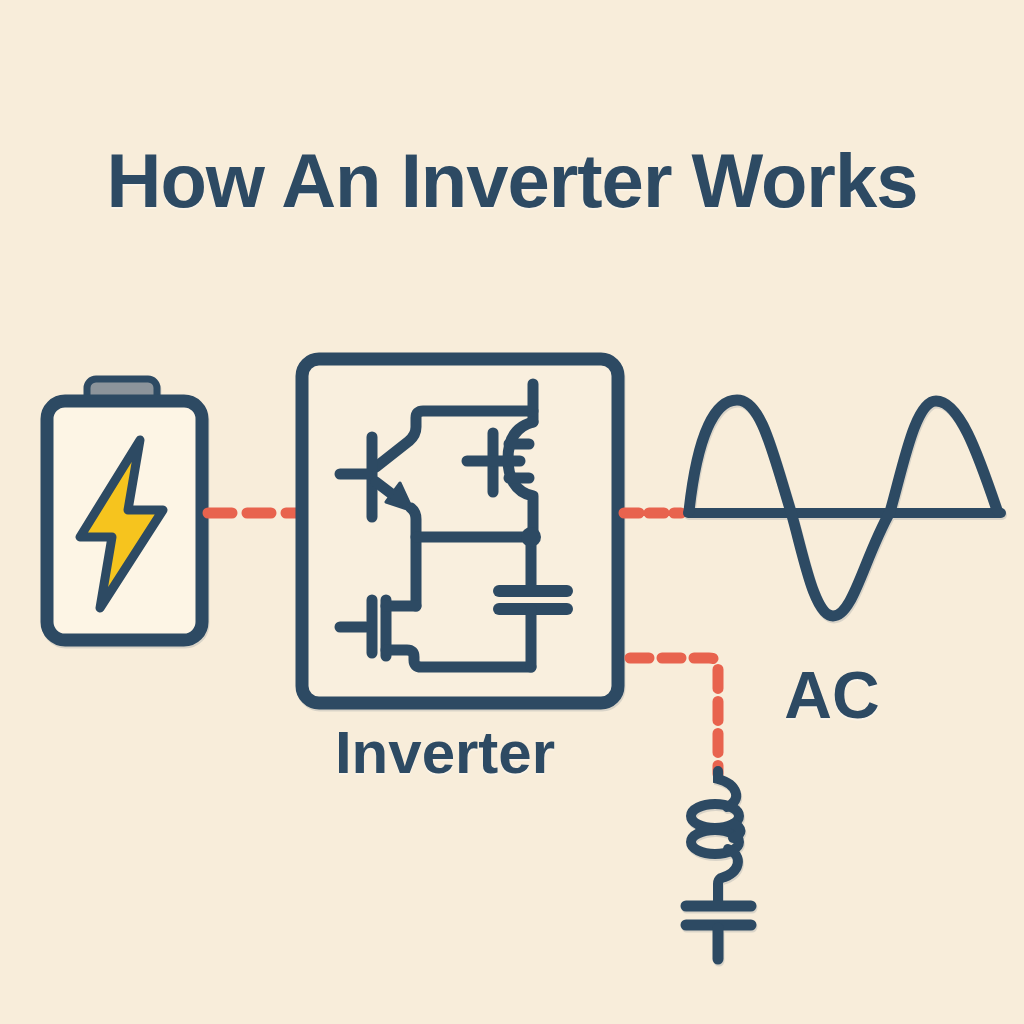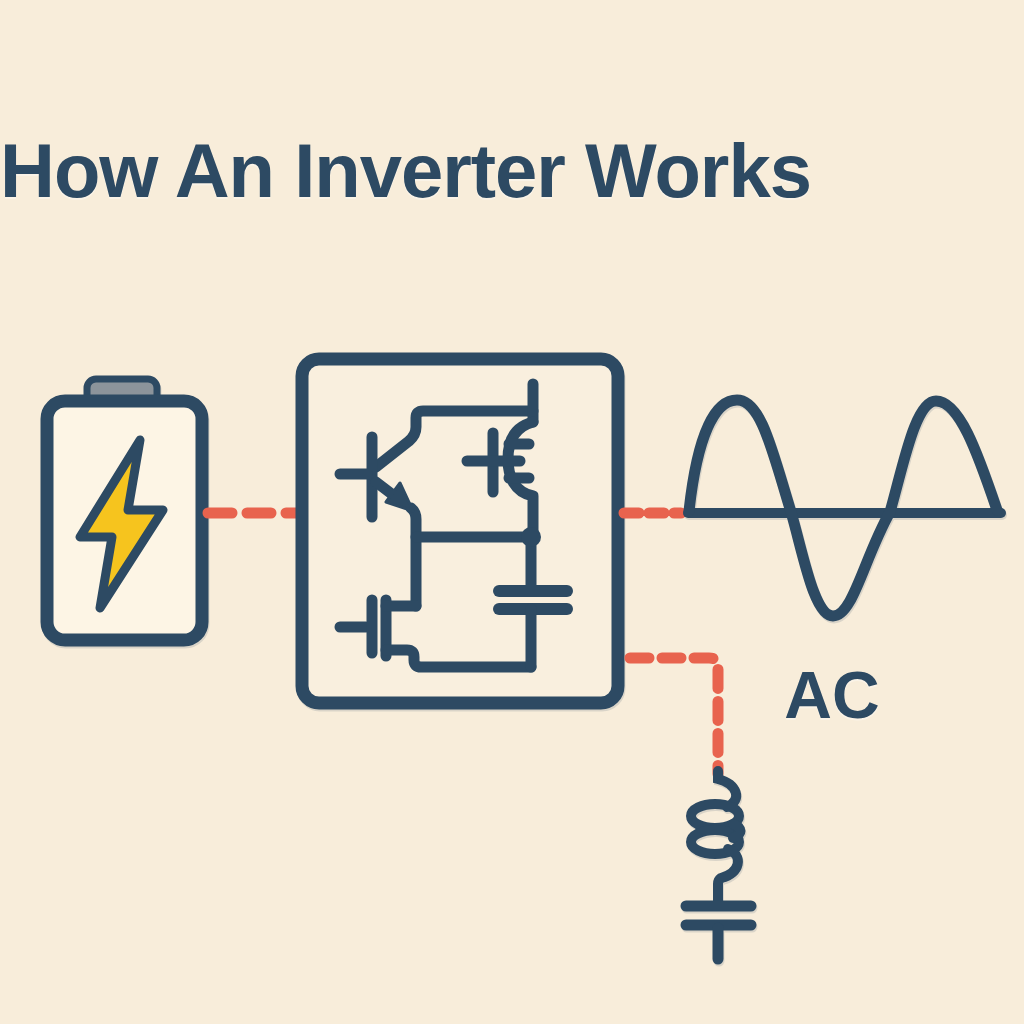--- a/index.html
+++ b/index.html
@@ -13,21 +13,22 @@
   }
   html,body{margin:0;padding:0;}
   body{
     width:1024px;height:1024px;
     background:var(--background);
     font-family:"Liberation Sans", sans-serif;
     position:relative;overflow:hidden;
   }
   .canvas{position:absolute;inset:0;}
   .title{
-    position:absolute;left:0;top:82px;width:1024px;
+    position:absolute;left:0;top:92px;width:1024px;
+    text-align:center;
     font-size:76px;font-weight:700;letter-spacing:-1px;
     color:var(--ink);line-height:1;
     text-shadow:0 2px 0 rgba(255,255,255,0.35);
   }
   .label{
     position:absolute;
     color:var(--ink);
     font-weight:700;line-height:1;text-align:center;
     text-shadow:0 2px 0 rgba(255,255,255,0.35);
   }
@@ -111,14 +112,15 @@
         <path d="M728 849 C744 856 740 873 721 878 Q718 880 718 884 V906"></path>
       </g>
       <g stroke-width="11">
         <path d="M686 906 H751"></path>
         <path d="M686 925 H751"></path>
         <path d="M718 928 V959"></path>
       </g>
     </g>
   </svg>
 
+  <div class="label label-inverter">Inverter</div>
   <div class="label label-ac">AC</div>
 </div>
 
 </body></html>

